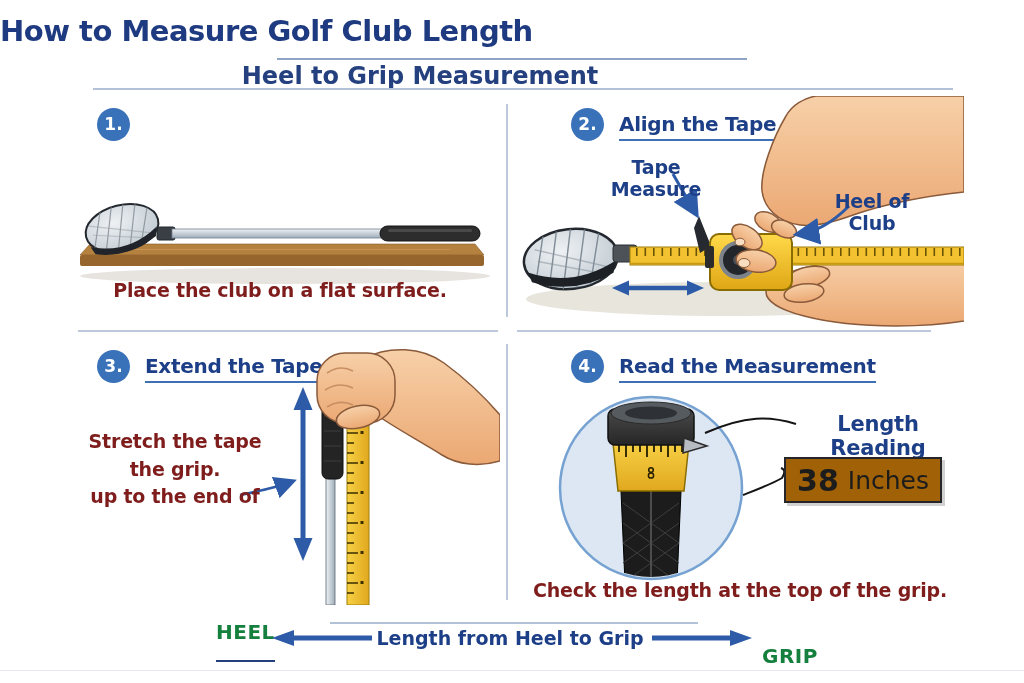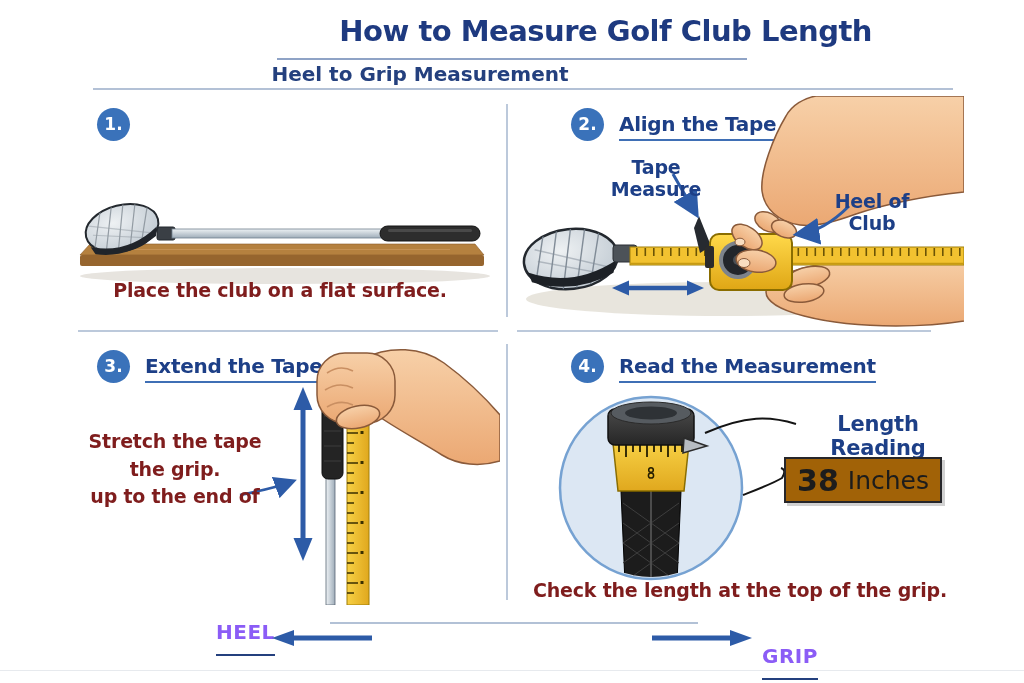--- a/index.html
+++ b/index.html
@@ -1,34 +1,34 @@
 <!DOCTYPE html>
 <html><head>
 <meta charset="utf-8">
 <style>
   html,body{margin:0;padding:0;background:#ffffff;}
   .canvas{position:relative;width:1024px;height:683px;background:#ffffff;overflow:hidden;
           font-family:"DejaVu Sans", sans-serif;}
   .abs{position:absolute;}
   .ill{position:absolute;}
-  .title{top:14px;left:0;width:872px;text-align:right;font-size:29px;font-weight:bold;
+  .title{top:14px;left:0;width:872px;text-align:left;font-size:29px;font-weight:bold;
          color:#1e3a80;letter-spacing:-0.5px;}
   .title-underline{top:58px;left:277px;width:470px;height:2px;background:#8fa3c6;}
-  .subtitle{top:62px;left:0;width:840px;text-align:center;font-size:20px;font-weight:bold;color:#24407e;}
+  .subtitle{top:62px;left:0;width:840px;text-align:center;font-size:24px;font-weight:bold;color:#24407e;}
   .hdr-divider{top:88px;left:93px;width:860px;height:1.5px;background:#b3c1d6;}
   .vdiv{left:506px;width:1.5px;background:#bcc9db;}
   .hdiv{top:330px;height:1.5px;background:#bcc9db;}
   .step-circle{width:33px;height:33px;border-radius:50%;background:#3a72ba;color:#ffffff;
                font-size:17px;font-weight:bold;text-align:center;line-height:33px;}
   .step-title{font-size:20px;font-weight:bold;color:#1d3f87;border-bottom:2px solid #3f6fb5;
               padding-bottom:3px;display:inline-block;letter-spacing:-0.3px;}
   .caption{font-size:19px;font-weight:bold;color:#7f1d1d;text-align:center;letter-spacing:-0.2px;}
   .ill-label{font-size:19px;font-weight:bold;color:#1d3f87;text-align:center;letter-spacing:-0.2px;}
-  .footer-end{font-size:20px;font-weight:bold;color:#8b5cf6;border-bottom:2.5px solid #24407e;
-              padding-bottom:10px;letter-spacing:0.5px;}
+  .footer-end{font-size:20px;font-weight:bold;color:#15803d;border-bottom:2.5px solid #24407e;
+              padding-bottom:16px;letter-spacing:0.5px;}
   .footer-center{font-size:19px;font-weight:bold;color:#1d3f87;text-align:center;white-space:nowrap;}
   .reading-box{background:#a16207;border:2px solid #26262a;box-shadow:3px 3px 0 rgba(0,0,0,0.18);
                display:flex;align-items:center;justify-content:center;gap:9px;}
   .reading-value{font-size:30px;font-weight:bold;color:#1c1c1c;}
   .reading-unit{font-size:25px;color:#1c1c1c;}
 </style>
 </head>
 <body>
 
 <div class="canvas">
@@ -265,19 +265,20 @@
     <span class="reading-unit">Inches</span>
   </div>
   <div class="abs caption" style="left:516px;top:579px;width:448px;">Check the length at the top of the grip.</div>
 
   <div class="abs" style="left:330px;top:622px;width:368px;height:1.5px;background:#9fb2cc;opacity:0.8;"></div>
   <div class="abs footer-end" style="left:216px;top:620px;">HEEL</div>
   <svg class="ill" style="left:268px;top:628px;" width="108" height="20" viewBox="0 0 108 20">
     <line x1="104" y1="10" x2="22" y2="10" stroke="#2d5ba7" stroke-width="5"></line>
     <polygon points="4,10 26,2 26,18" fill="#2d5ba7"></polygon>
   </svg>
+  <div class="abs footer-center" style="left:330px;top:627px;width:360px;">Length from Heel to Grip</div>
   <svg class="ill" style="left:648px;top:628px;" width="108" height="20" viewBox="0 0 108 20">
     <line x1="4" y1="10" x2="86" y2="10" stroke="#2d5ba7" stroke-width="5"></line>
     <polygon points="104,10 82,2 82,18" fill="#2d5ba7"></polygon>
   </svg>
   <div class="abs footer-end" style="left:762px;top:620px;margin-top:24px;">GRIP</div>
 
 </div>
 
 </body></html>

